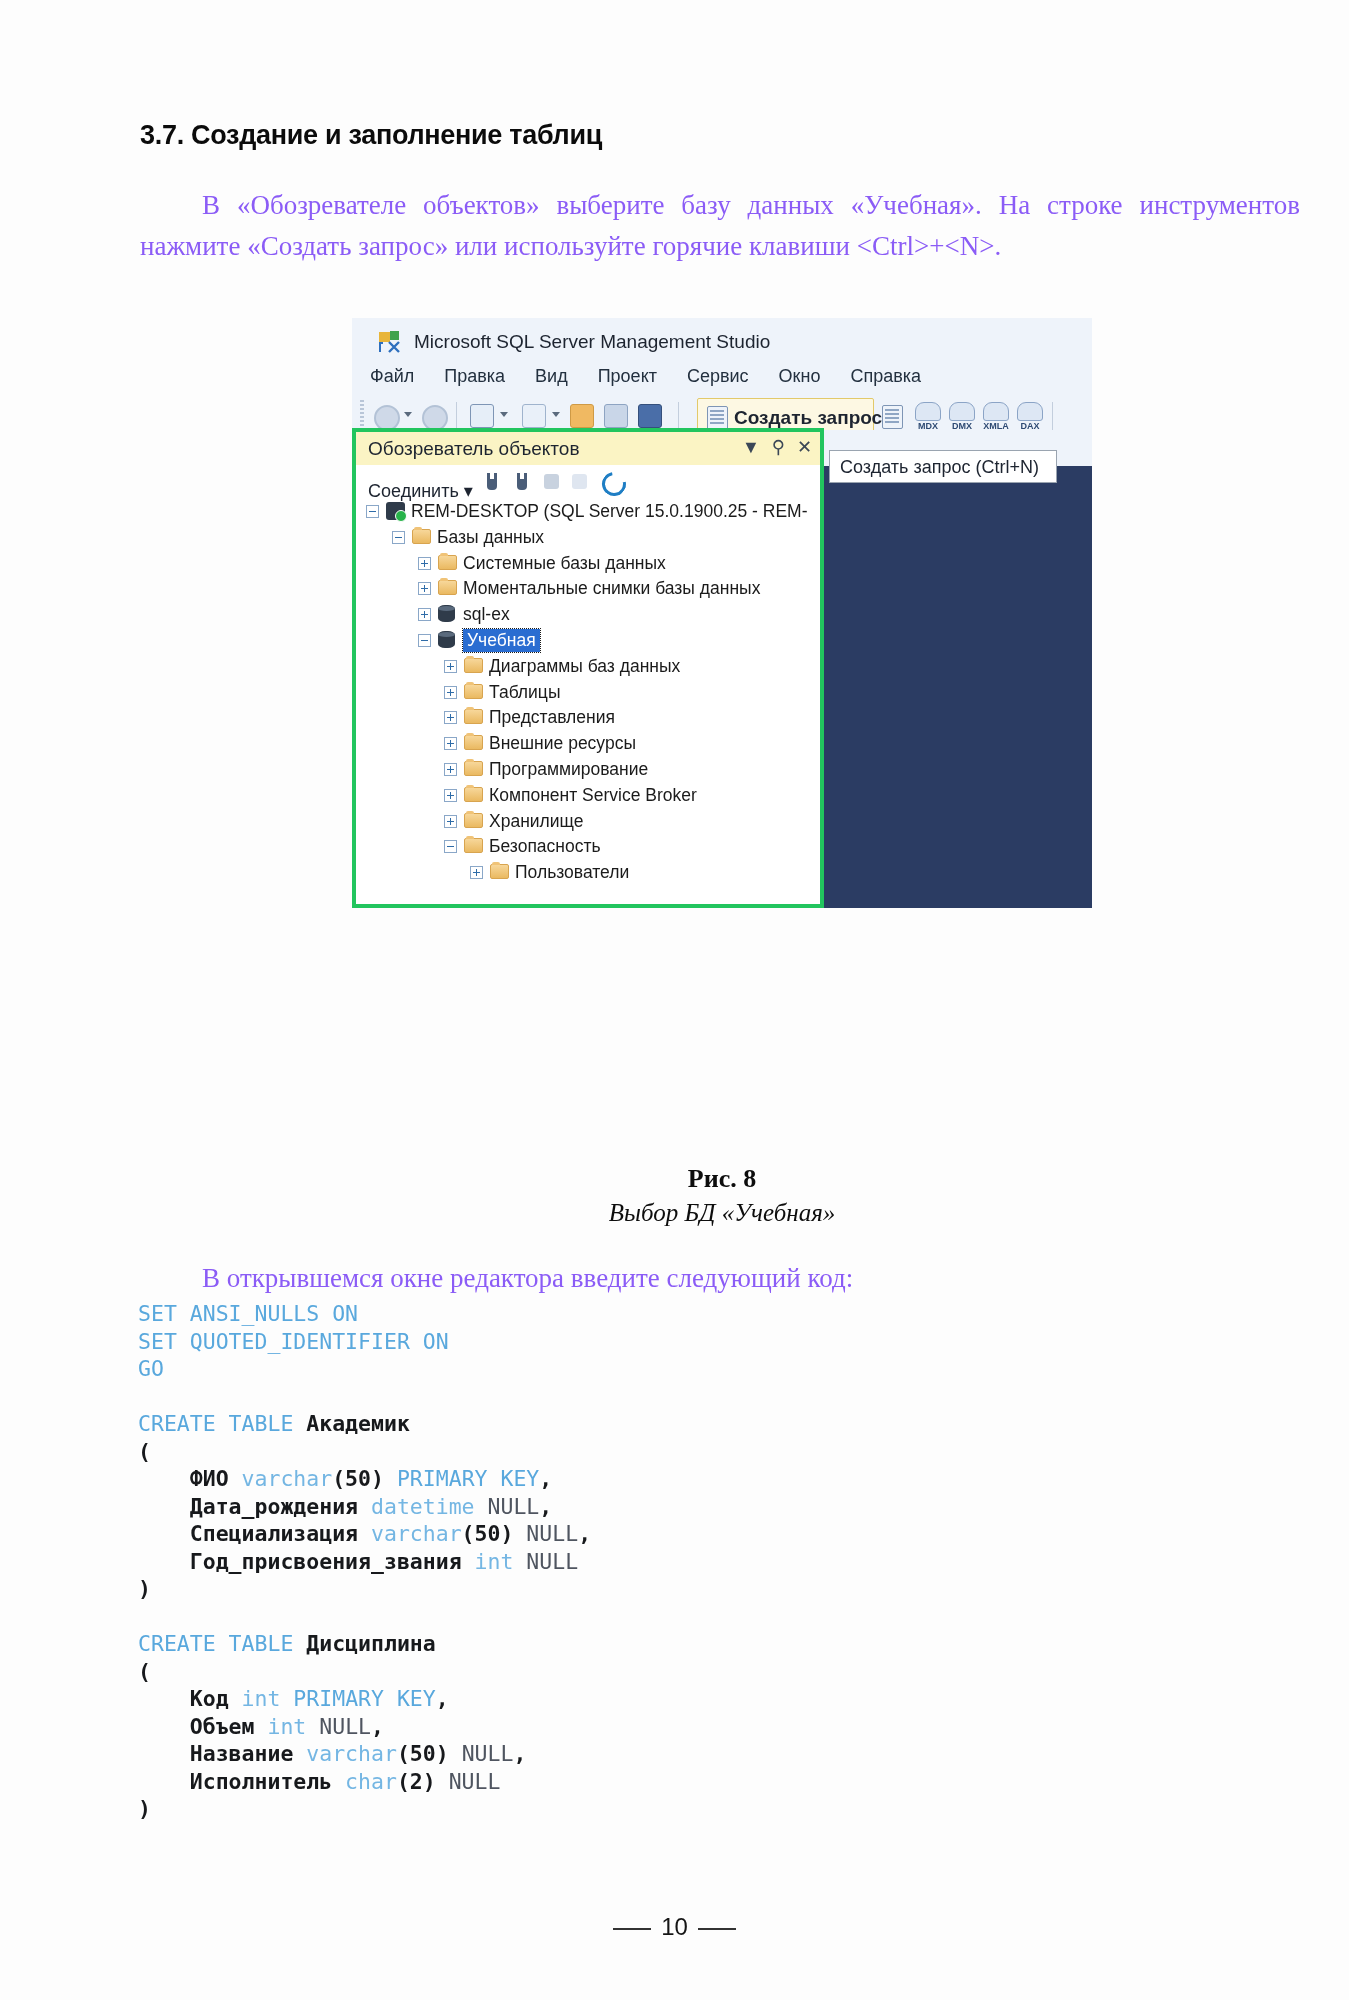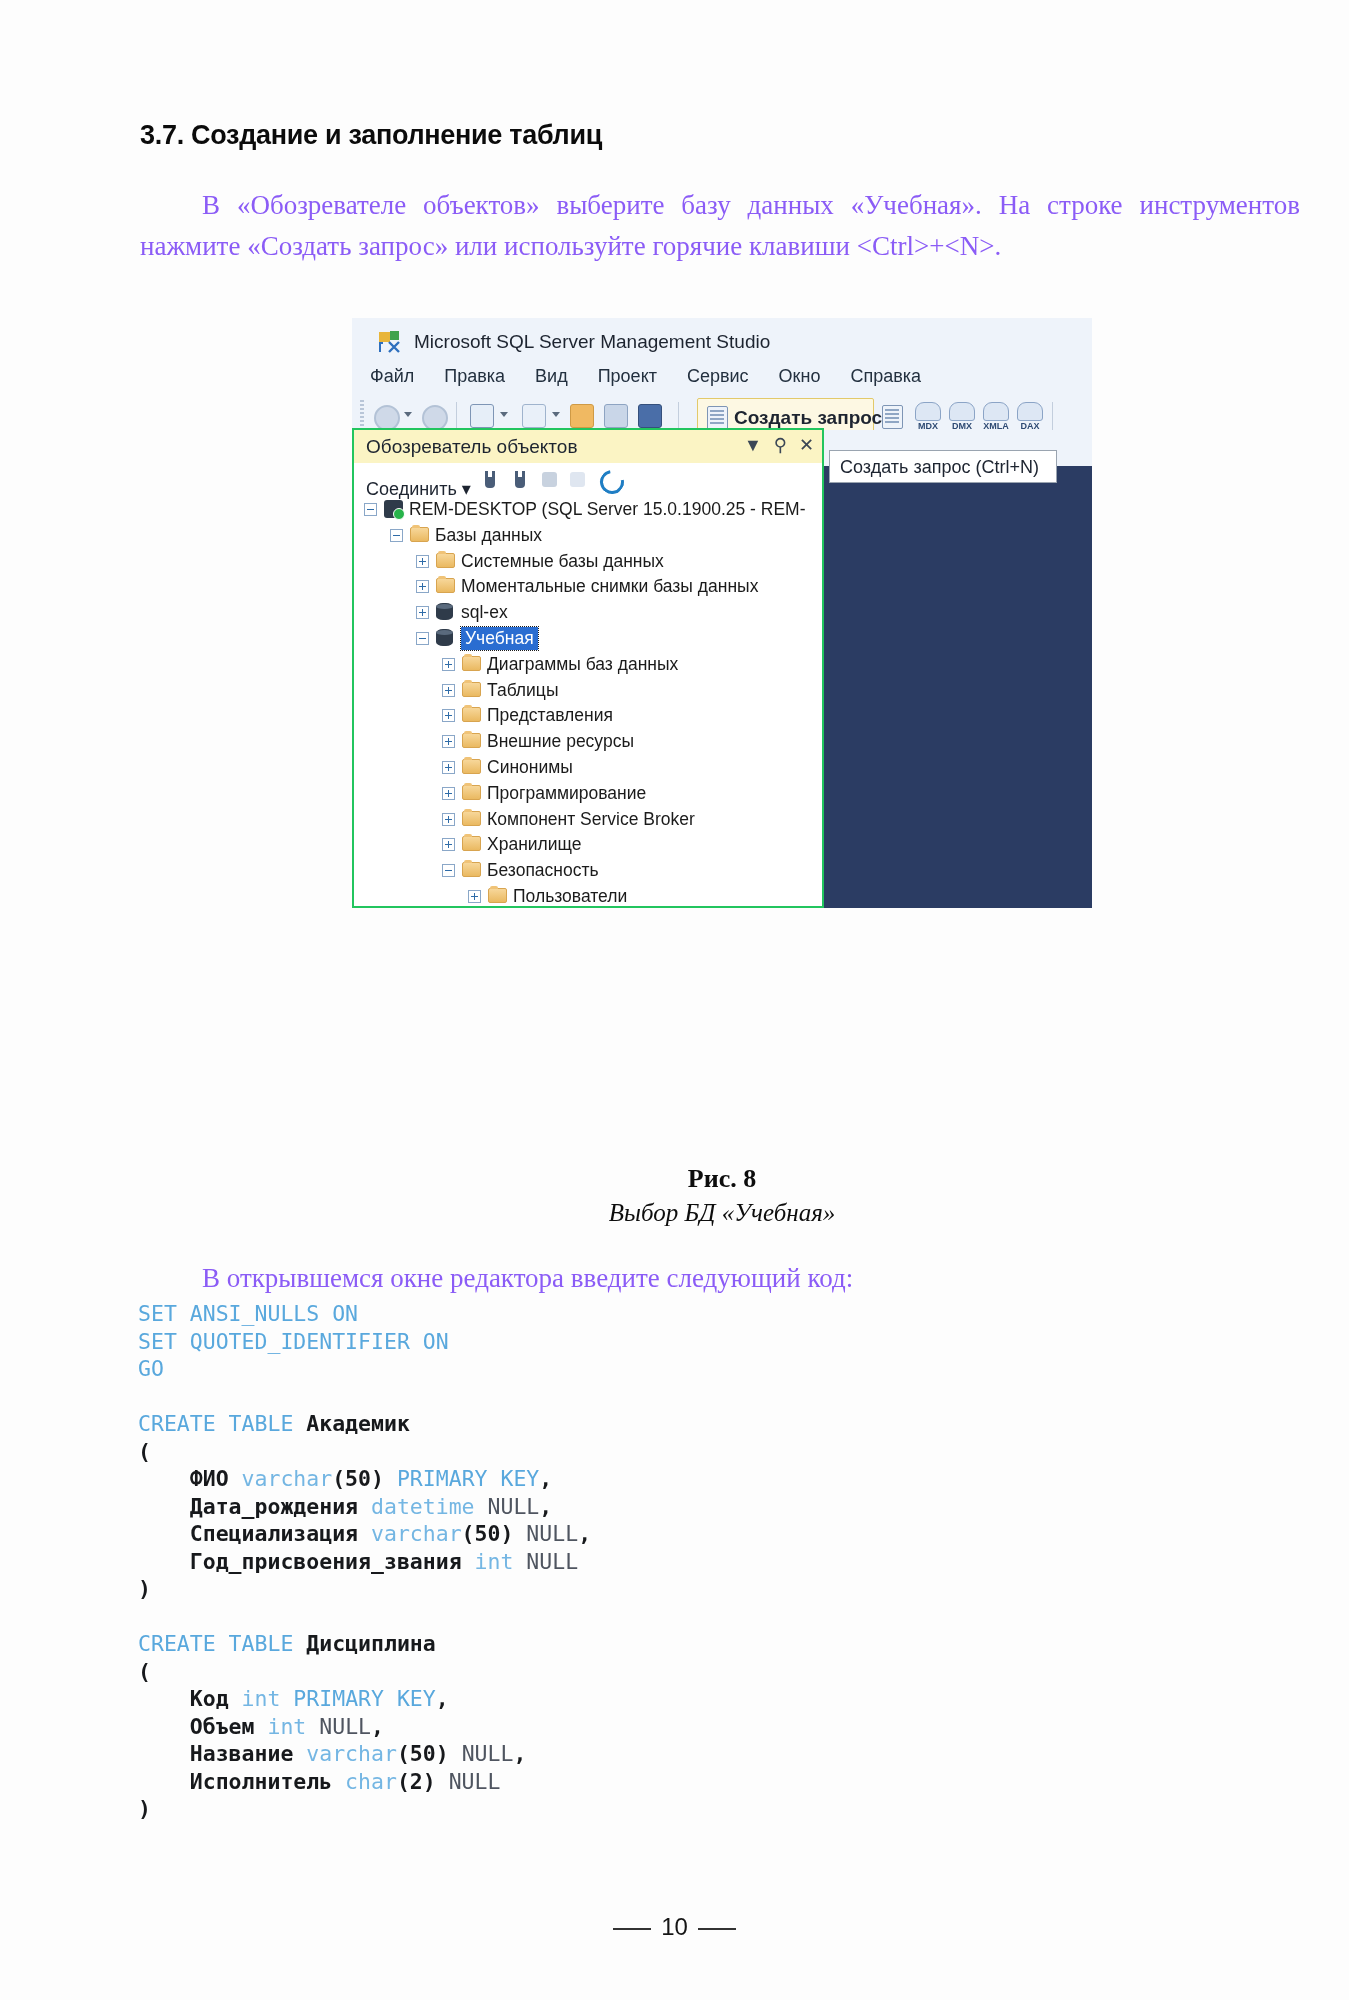--- a/index.html
+++ b/index.html
@@ -130,21 +130,21 @@
     box-sizing:border-box;z-index:9;
   }
   
   .editor-dark{
     position:absolute;left:0;top:122px;width:740px;height:468px;
     background:#2b3c63;
   }
   
   .oe{
     position:absolute;left:0;top:110px;width:472px;height:480px;
-    background:#ffffff;border:2px solid #22c55e;box-sizing:border-box;
+    background:#ffffff;border:4px solid #22c55e;box-sizing:border-box;
   }
   .oe-head{
     position:absolute;left:0;top:0;width:100%;height:33px;
     background:#fbf4c4;
   }
   .oe-head .t{
     position:absolute;left:12px;top:6px;
     font-family:"Liberation Sans",sans-serif;font-size:19px;color:#1d2430;
     white-space:nowrap;
   }
@@ -396,25 +396,20 @@
             <span class="lbl" style="left: 133px;">Представления</span>
           </div>
           <div class="tn">
             <span class="exp plus" style="left: 88px;"></span>
             <span class="fold" style="left: 108px;"></span>
             <span class="lbl" style="left: 133px;">Внешние ресурсы</span>
           </div>
           <div class="tn">
             <span class="exp plus" style="left: 88px;"></span>
             <span class="fold" style="left: 108px;"></span>
-            <span class="lbl" style="left: 133px;">Синонимы</span>
-          </div>
-          <div class="tn">
-            <span class="exp plus" style="left: 88px;"></span>
-            <span class="fold" style="left: 108px;"></span>
             <span class="lbl" style="left: 133px;">Программирование</span>
           </div>
           <div class="tn">
             <span class="exp plus" style="left: 88px;"></span>
             <span class="fold" style="left: 108px;"></span>
             <span class="lbl" style="left: 133px;">Компонент Service Broker</span>
           </div>
           <div class="tn">
             <span class="exp plus" style="left: 88px;"></span>
             <span class="fold" style="left: 108px;"></span>

